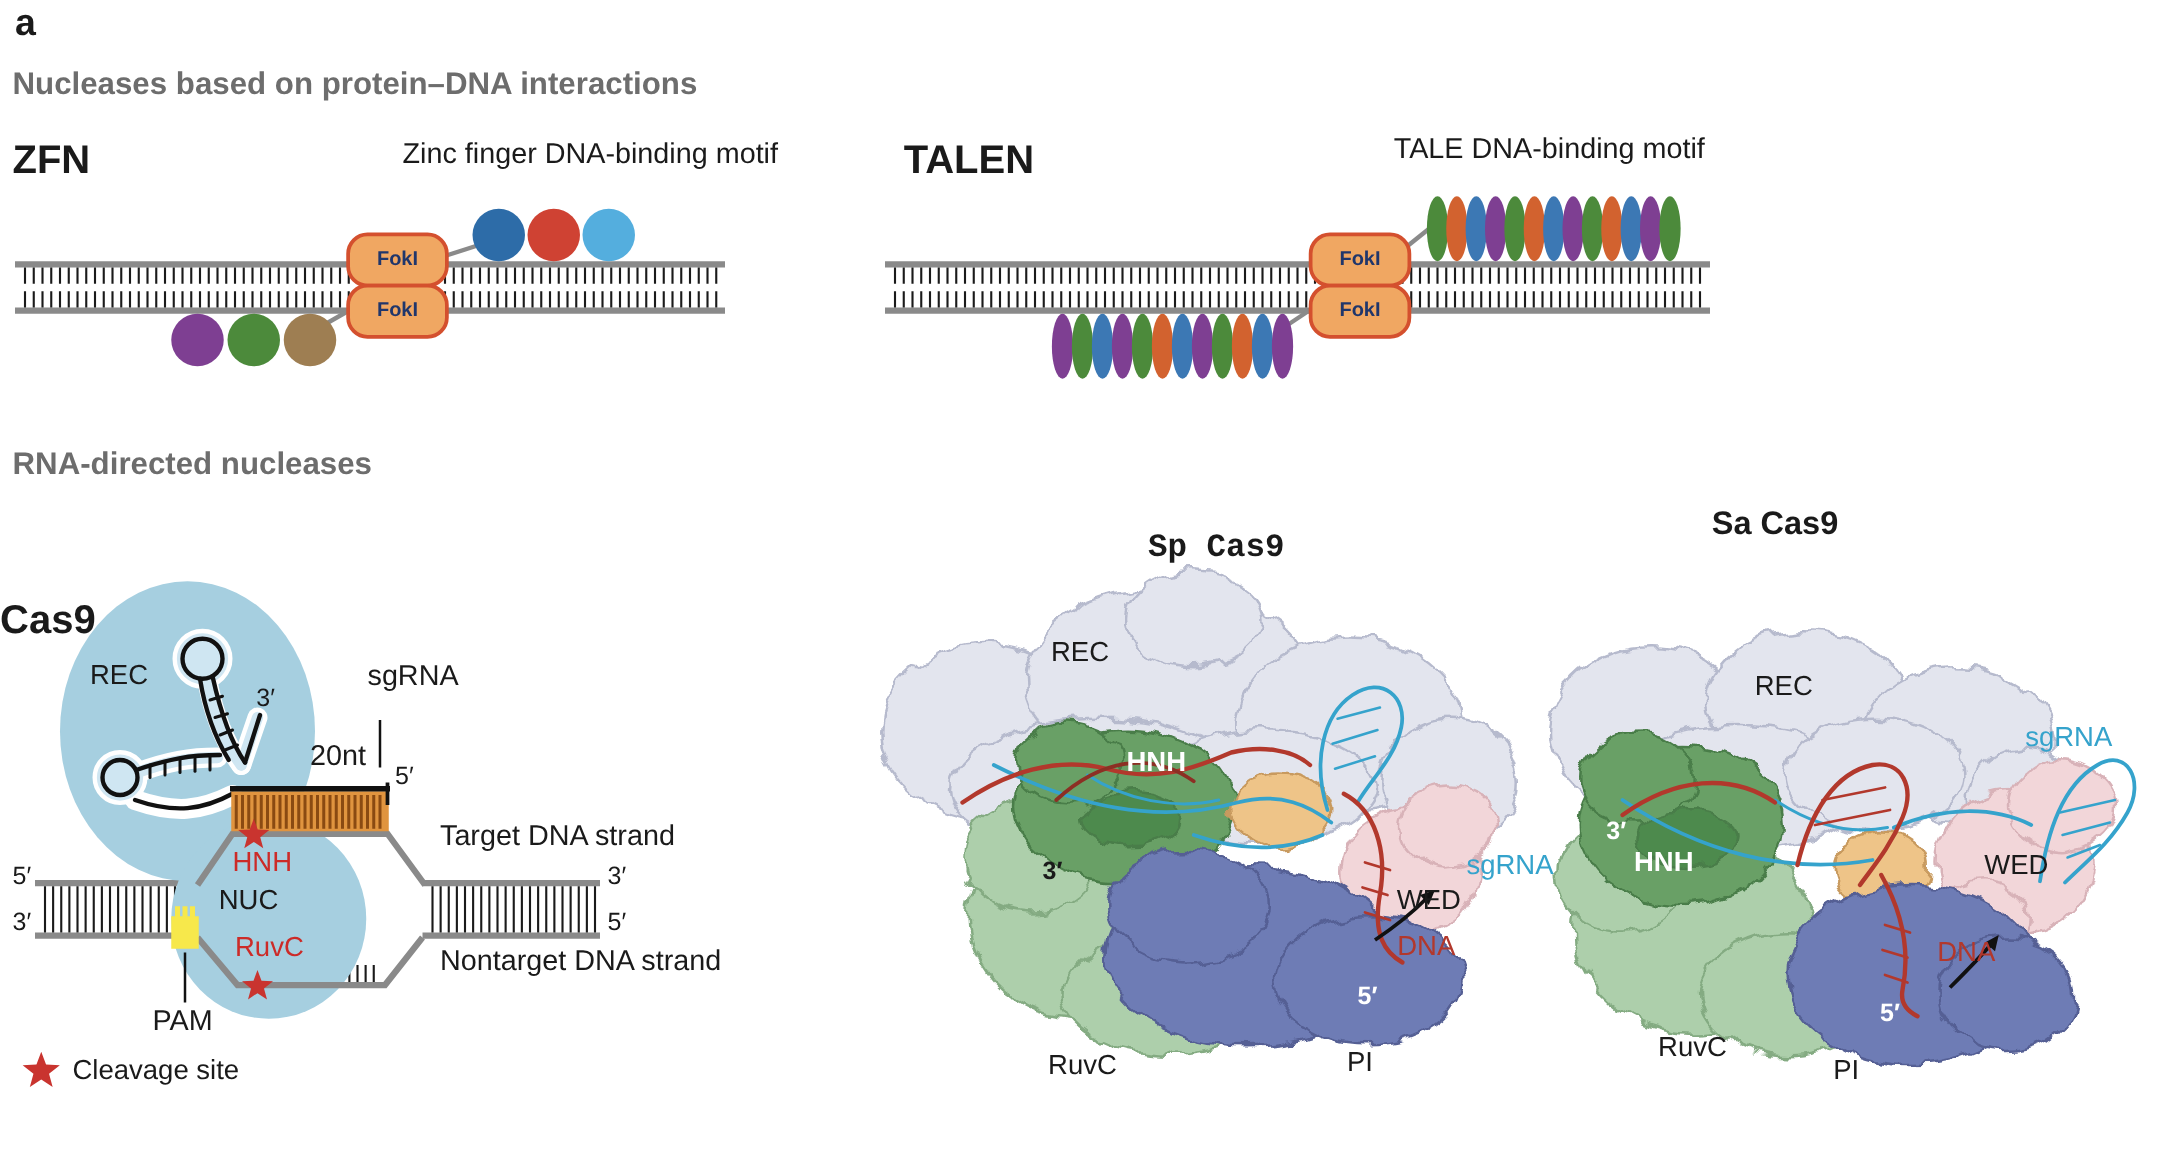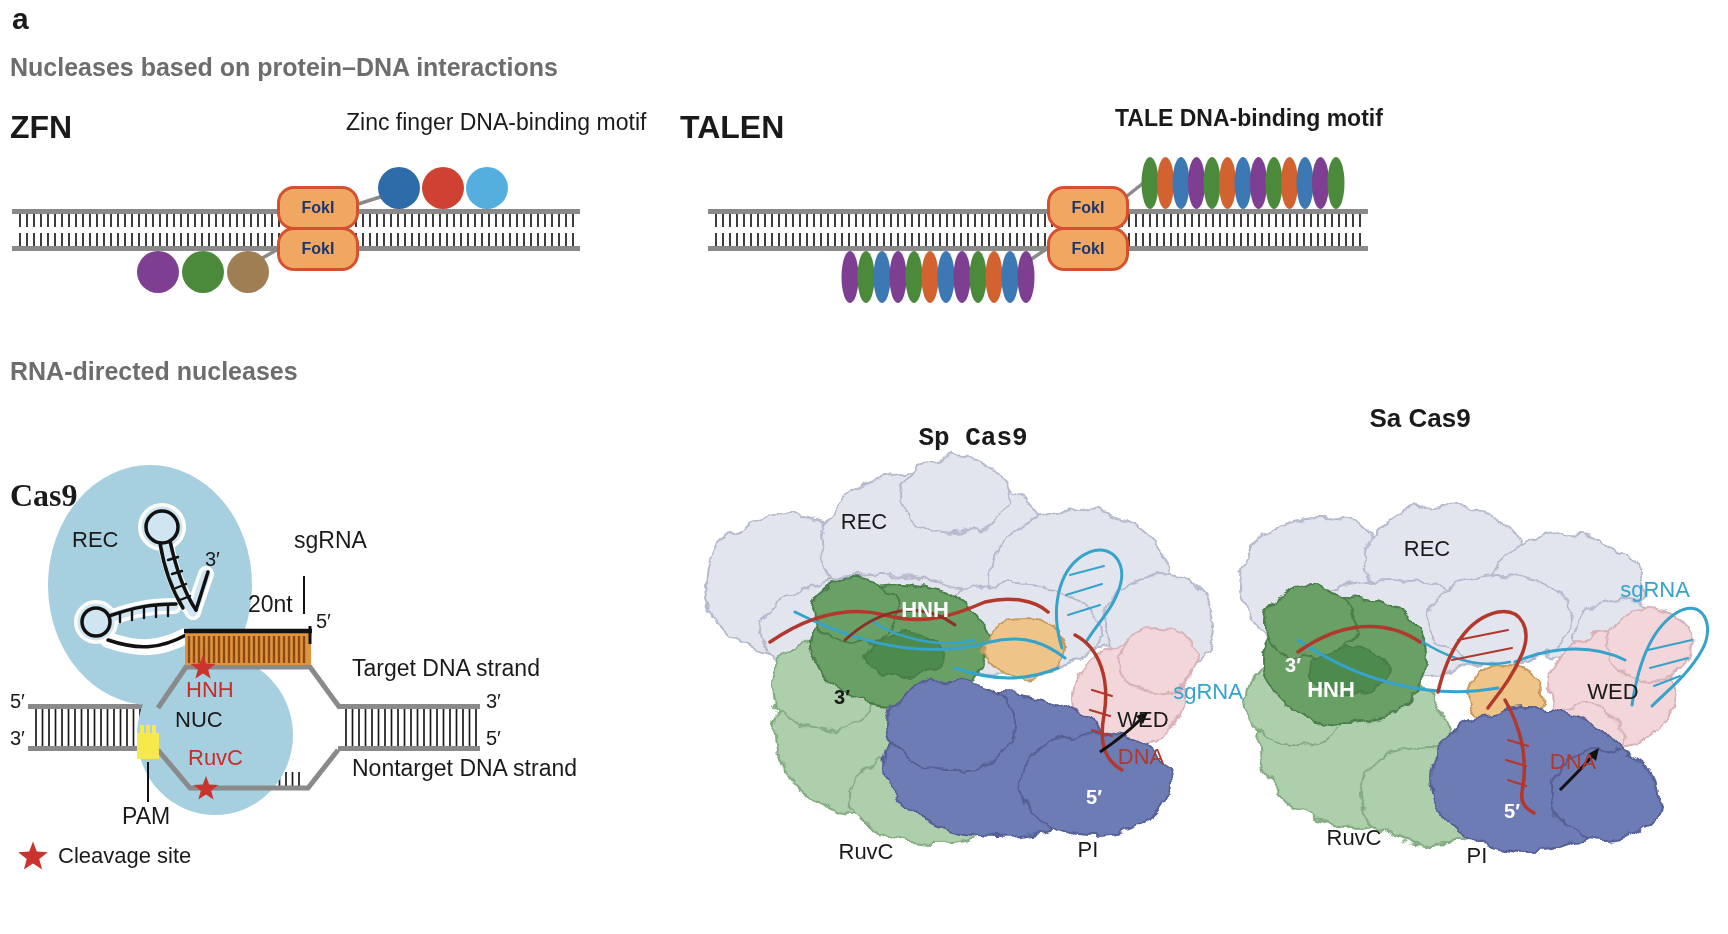--- a/index.html
+++ b/index.html
@@ -704,25 +704,25 @@
   <div class="fok" style="left:277px;top:186px;">FokI</div>
   <div class="fok" style="left:277px;top:227px;">FokI</div>
   <div class="fok" style="left:1047px;top:186px;">FokI</div>
   <div class="fok" style="left:1047px;top:227px;">FokI</div>
 
   <div class="lbl b f30" style="left:12px;top:2px;">a</div>
   <div class="lbl b f25 gray" style="left:10px;top:358px;">RNA-directed nucleases</div>
   <div class="lbl b f25 gray" style="left:10px;top:54px;">Nucleases based on protein–DNA interactions</div>
 
   <div class="lbl b f24" style="left:10px;top:110px;">ZFN</div>
-  <div class="lbl f23" style="left:322px;top:110px;margin-left:24px;">Zinc finger DNA-binding motif</div>
-  <div class="lbl b f24" style="left:680px;top:110px;">TALEN</div>
-  <div class="lbl f23" style="left:1115px;top:106px;font-weight:bold;">TALE DNA-binding motif</div>
-
-  <div class="lbl b f24" style="left:10px;top:478px;font-family:Liberation Serif, serif;">Cas9</div>
+  <div class="lbl f23" style="left:322px;top:110px;">Zinc finger DNA-binding motif</div>
+  <div class="lbl b f24" style="left:723px;top:110px;">TALEN</div>
+  <div class="lbl f23" style="left:1115px;top:106px;">TALE DNA-binding motif</div>
+
+  <div class="lbl b f24" style="left:0;top:478px;">Cas9</div>
   <div class="lbl f22" style="left:72px;top:528px;">REC</div>
   <div class="lbl f20" style="left:205px;top:548px;">3′</div>
   <div class="lbl f23" style="left:294px;top:528px;">sgRNA</div>
   <div class="lbl f23" style="left:248px;top:592px;">20nt</div>
   <div class="lbl f20" style="left:316px;top:610px;">5′</div>
   <div class="lbl f22 red" style="left:186px;top:678px;">HNH</div>
   <div class="lbl f22" style="left:175px;top:708px;">NUC</div>
   <div class="lbl f22 red" style="left:188px;top:746px;">RuvC</div>
   <div class="lbl f20" style="left:10px;top:690px;">5′</div>
   <div class="lbl f20" style="left:10px;top:727px;">3′</div>

